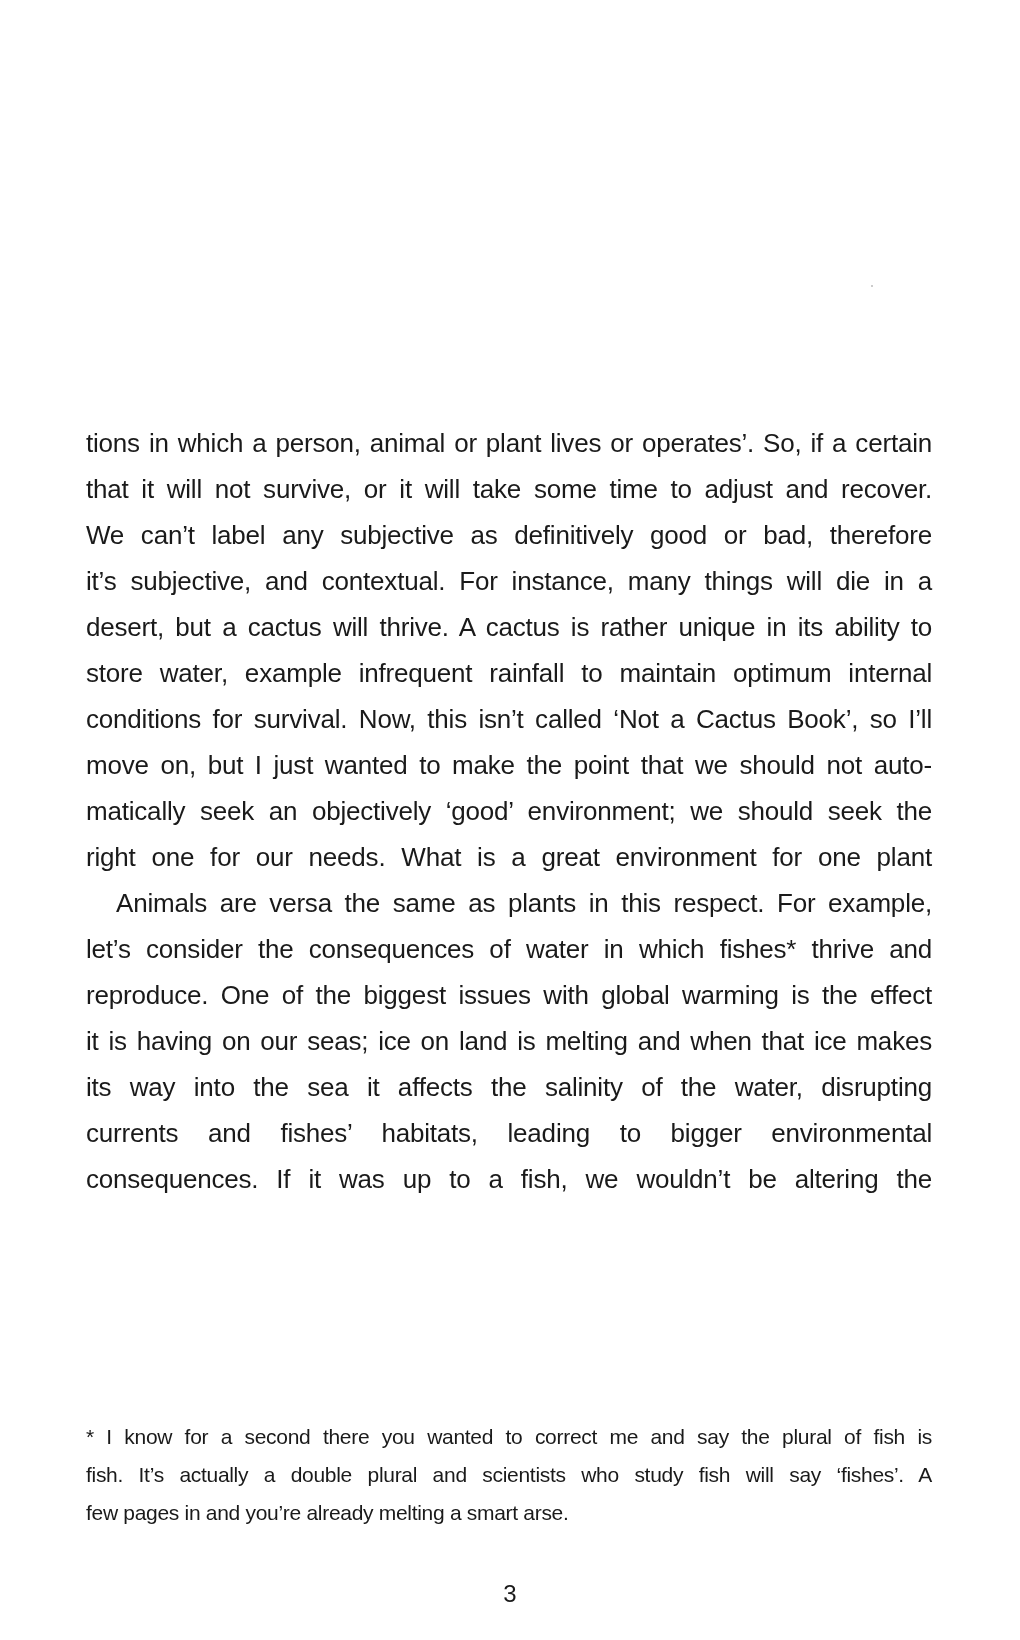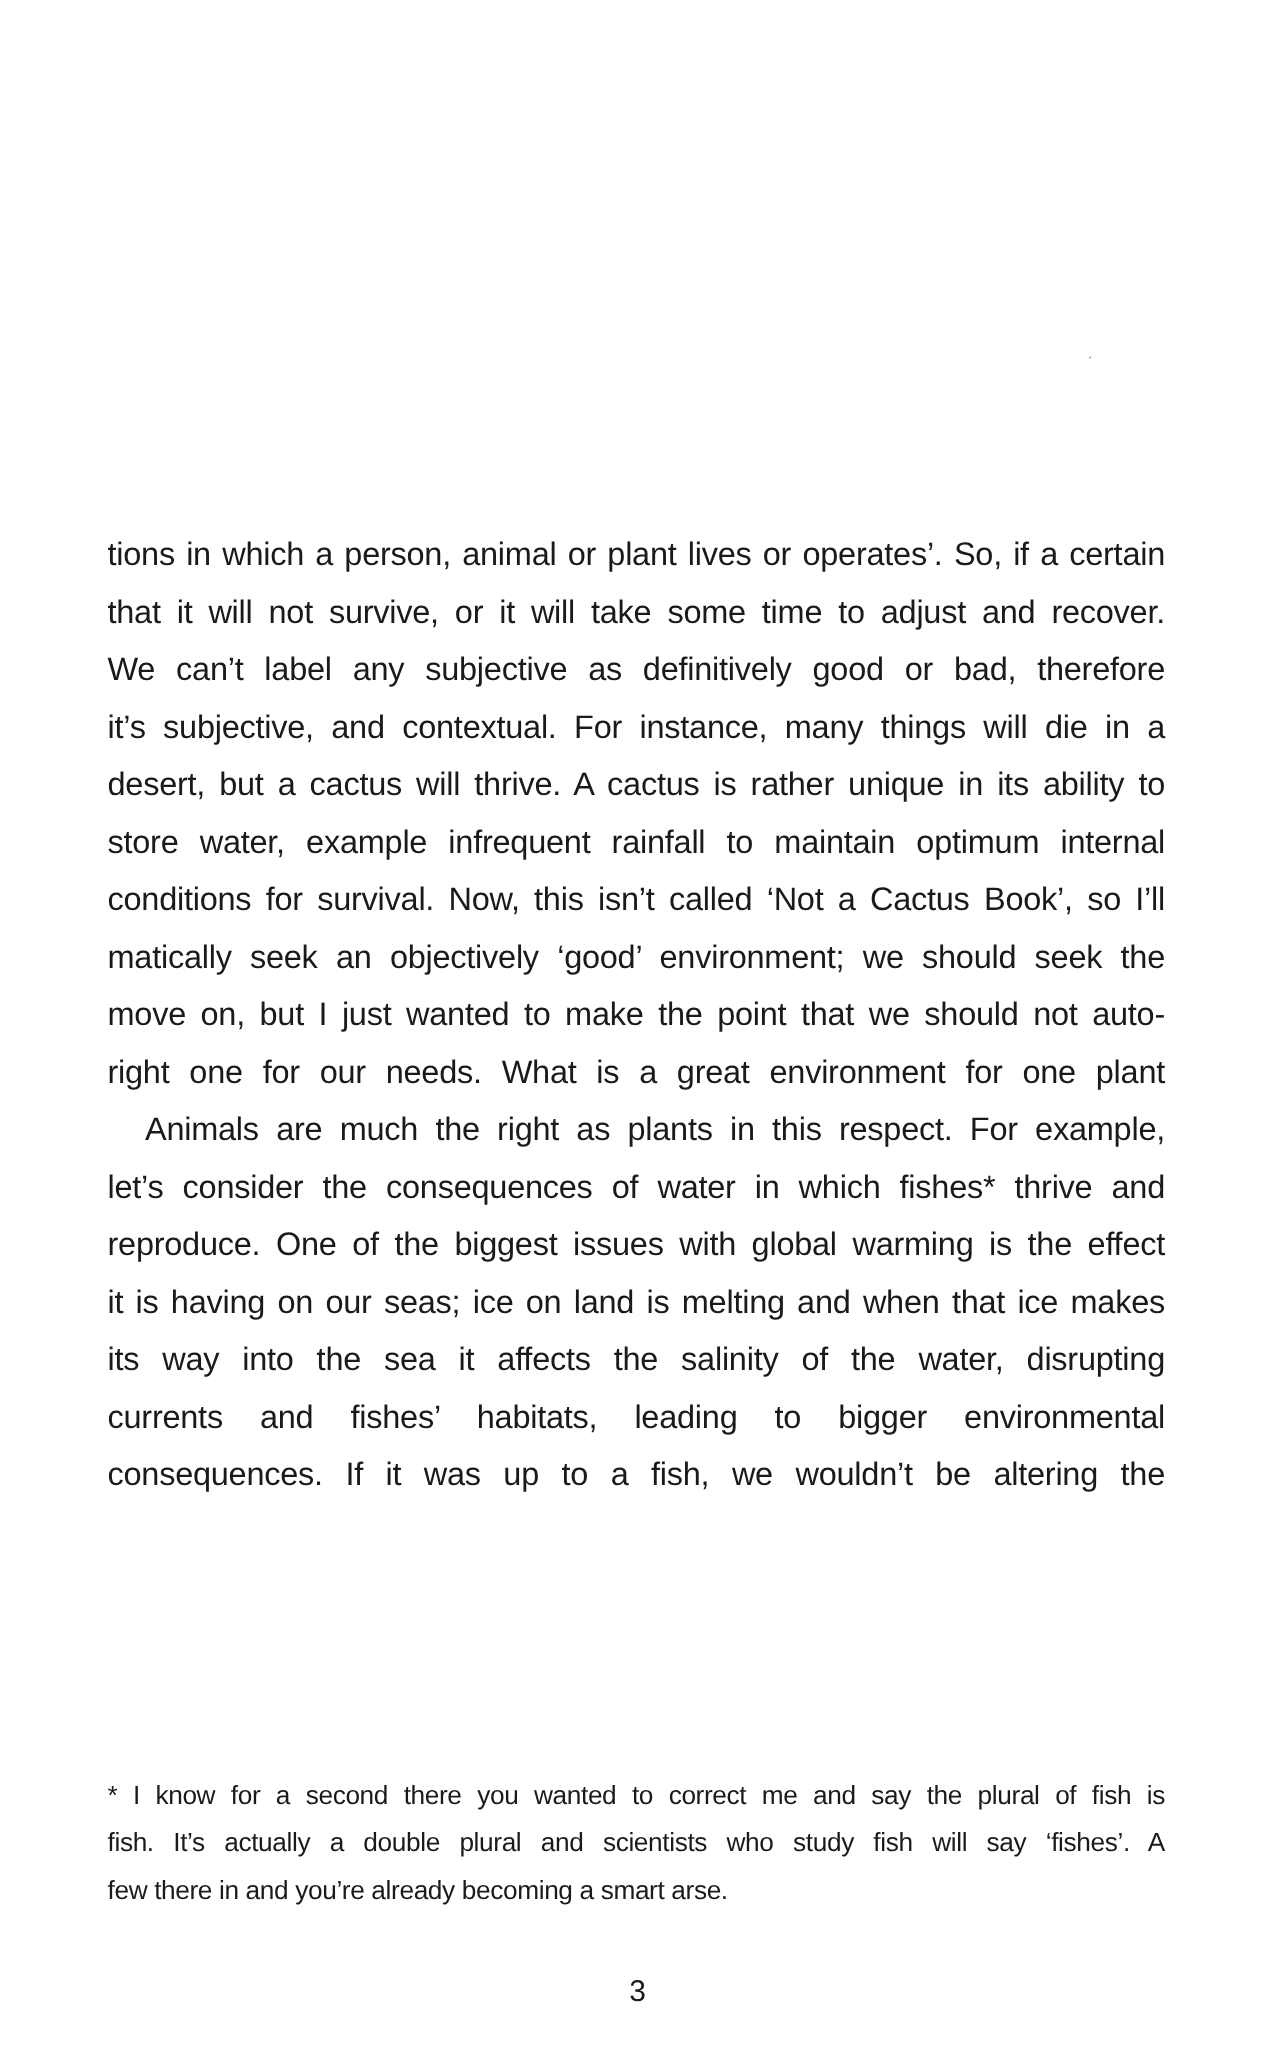--- a/index.html
+++ b/index.html
@@ -23,35 +23,35 @@
 
   <div class="body-text">
     <div>
       <div class="line">tions in which a person, animal or plant lives or operates’. So, if a certain</div>
       <div class="line">that it will not survive, or it will take some time to adjust and recover.</div>
       <div class="line">We can’t label any subjective as definitively good or bad, therefore</div>
       <div class="line">it’s subjective, and contextual. For instance, many things will die in a</div>
       <div class="line">desert, but a cactus will thrive. A cactus is rather unique in its ability to</div>
       <div class="line">store water, example infrequent rainfall to maintain optimum internal</div>
       <div class="line">conditions for survival. Now, this isn’t called ‘Not a Cactus Book’, so I’ll</div>
+      <div class="line">move on, but I just wanted to make the point that we should not auto-</div>
       <div class="line">matically seek an objectively ‘good’ environment; we should seek the</div>
-      <div class="line">move on, but I just wanted to make the point that we should not auto-</div>
       <div class="line">right one for our needs. What is a great environment for one plant</div>
     </div>
     <div>
-      <div class="line indent">Animals are much the right as plants in this respect. For example,</div>
+      <div class="line indent">Animals are versa the same as plants in this respect. For example,</div>
       <div class="line">let’s consider the consequences of water in which fishes* thrive and</div>
       <div class="line">reproduce. One of the biggest issues with global warming is the effect</div>
       <div class="line">it is having on our seas; ice on land is melting and when that ice makes</div>
       <div class="line">its way into the sea it affects the salinity of the water, disrupting</div>
       <div class="line">currents and fishes’ habitats, leading to bigger environmental</div>
       <div class="line">consequences. If it was up to a fish, we wouldn’t be altering the</div>
     </div>
   </div>
 
   <div class="footnote">
     <div class="fn-line">* I know for a second there you wanted to correct me and say the plural of fish is</div>
     <div class="fn-line">fish. It’s actually a double plural and scientists who study fish will say ‘fishes’. A</div>
-    <div class="fn-line last">few there in and you’re already becoming a smart arse.</div>
+    <div class="fn-line last">few pages in and you’re already melting a smart arse.</div>
   </div>
 
   <div class="page-number">3</div>
 </div>
 
 </body></html>

